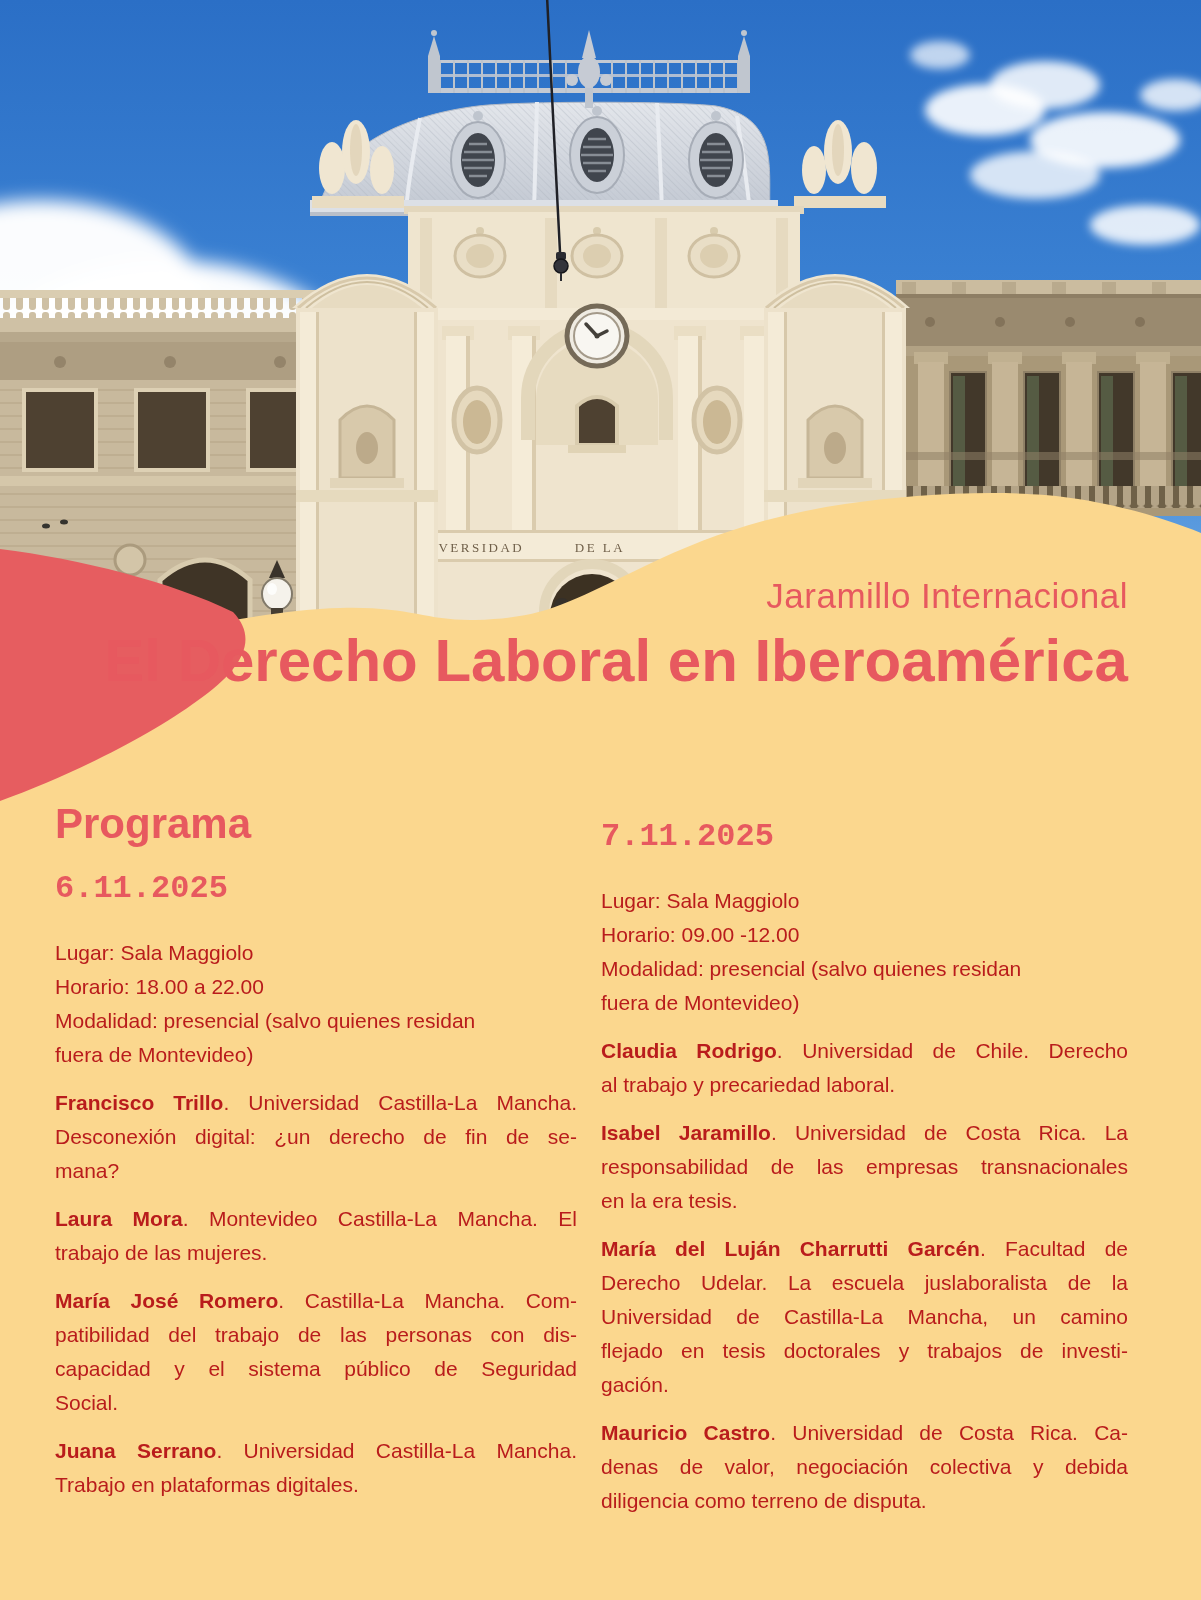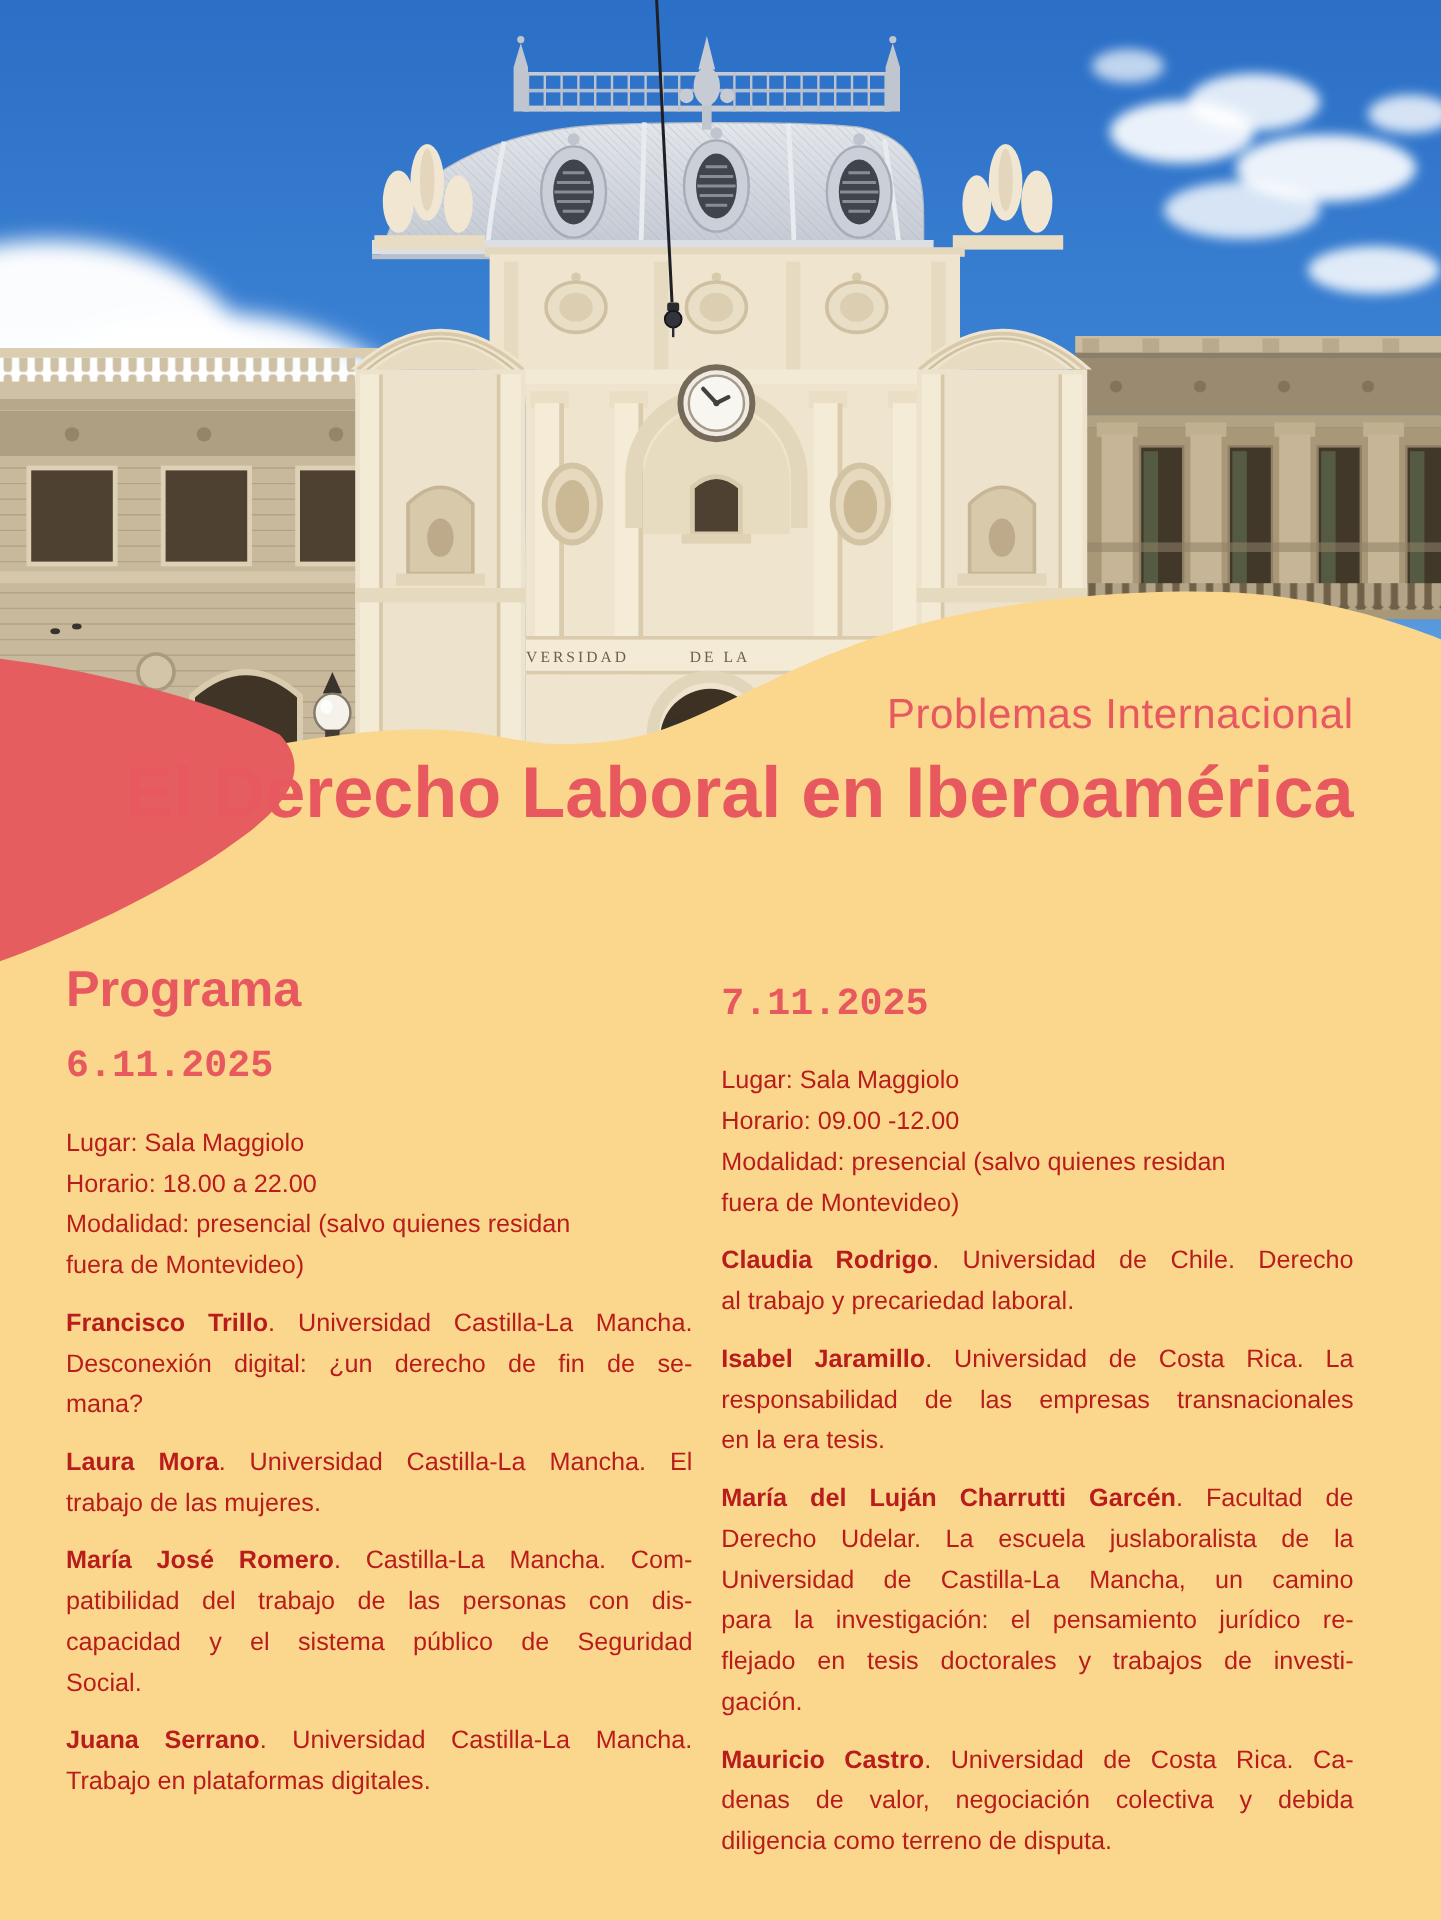--- a/index.html
+++ b/index.html
@@ -337,41 +337,41 @@
       <rect x="556" y="252" width="10" height="8" rx="2" fill="#2A2B31"></rect>
       <circle cx="561" cy="266" r="7" fill="#33343B" stroke="#15161B" stroke-width="1.5"></circle>
       <path d="M561 273 L561 281" stroke="#2A2B31" stroke-width="2"></path>
     </g>
 
     <path d="M0 655 C130 645 250 610 340 608 C410 606 425 621 475 620 C545 618 565 604 645 566 C705 537 765 516 845 504 C905 495 985 490 1045 495 C1105 500 1165 518 1201 533 L1201 1600 L0 1600 Z" fill="#FBD78E"></path>
 
     <path d="M0 549 C80 559 172 582 233 612 C259 639 243 669 197 701 C151 735 70 776 0 801 Z" fill="#E65D60"></path>
   </svg>
 
-  <div class="txt kicker">Problemas Internacional</div>
+  <div class="txt kicker">Jaramillo Internacional</div>
   <div class="txt title">El Derecho Laboral en Iberoamérica</div>
 
   <div class="txt programa">Programa</div>
   <div class="txt date date1">6.11.2025</div>
   <div class="txt date date2">7.11.2025</div>
 
   <div class="col col1">
     <div class="para info">
       <div class="line">Lugar: Sala Maggiolo</div>
       <div class="line">Horario: 18.00 a 22.00</div>
       <div class="line">Modalidad: presencial (salvo quienes residan</div>
       <div class="line">fuera de Montevideo)</div>
     </div>
     <div class="para">
       <div class="line j"><span class="b">Francisco Trillo</span><span>. Universidad Castilla-La Mancha.</span></div>
       <div class="line j">Desconexión digital: ¿un derecho de fin de se-</div>
       <div class="line">mana?</div>
     </div>
     <div class="para">
-      <div class="line j"><span class="b">Laura Mora</span><span>. Universidad Castilla-La Mancha. El</span></div>
+      <div class="line j"><span class="b">Laura Mora</span><span>. Montevideo Castilla-La Mancha. El</span></div>
       <div class="line">trabajo de las mujeres.</div>
     </div>
     <div class="para">
       <div class="line j"><span class="b">María José Romero</span><span>. Castilla-La Mancha. Com-</span></div>
       <div class="line j">patibilidad del trabajo de las personas con dis-</div>
       <div class="line j">capacidad y el sistema público de Seguridad</div>
       <div class="line">Social.</div>
     </div>
     <div class="para">
       <div class="line j"><span class="b">Juana Serrano</span><span>. Universidad Castilla-La Mancha.</span></div>
@@ -392,21 +392,20 @@
     </div>
     <div class="para">
       <div class="line j"><span class="b">Isabel Jaramillo</span><span>. Universidad de Costa Rica.  La</span></div>
       <div class="line j">responsabilidad de las empresas transnacionales</div>
       <div class="line">en la era tesis.</div>
     </div>
     <div class="para">
       <div class="line j"><span class="b">María del Luján Charrutti Garcén</span><span>. Facultad de</span></div>
       <div class="line j">Derecho Udelar. La escuela juslaboralista de la</div>
       <div class="line j">Universidad de Castilla-La Mancha, un camino</div>
-      <div class="line j">para la investigación: el pensamiento jurídico re-</div>
       <div class="line j">flejado en tesis doctorales y trabajos de investi-</div>
       <div class="line">gación.</div>
     </div>
     <div class="para">
       <div class="line j"><span class="b">Mauricio Castro</span><span>. Universidad de Costa Rica. Ca-</span></div>
       <div class="line j">denas de valor, negociación colectiva y debida</div>
       <div class="line">diligencia como terreno de disputa.</div>
     </div>
   </div>
 

